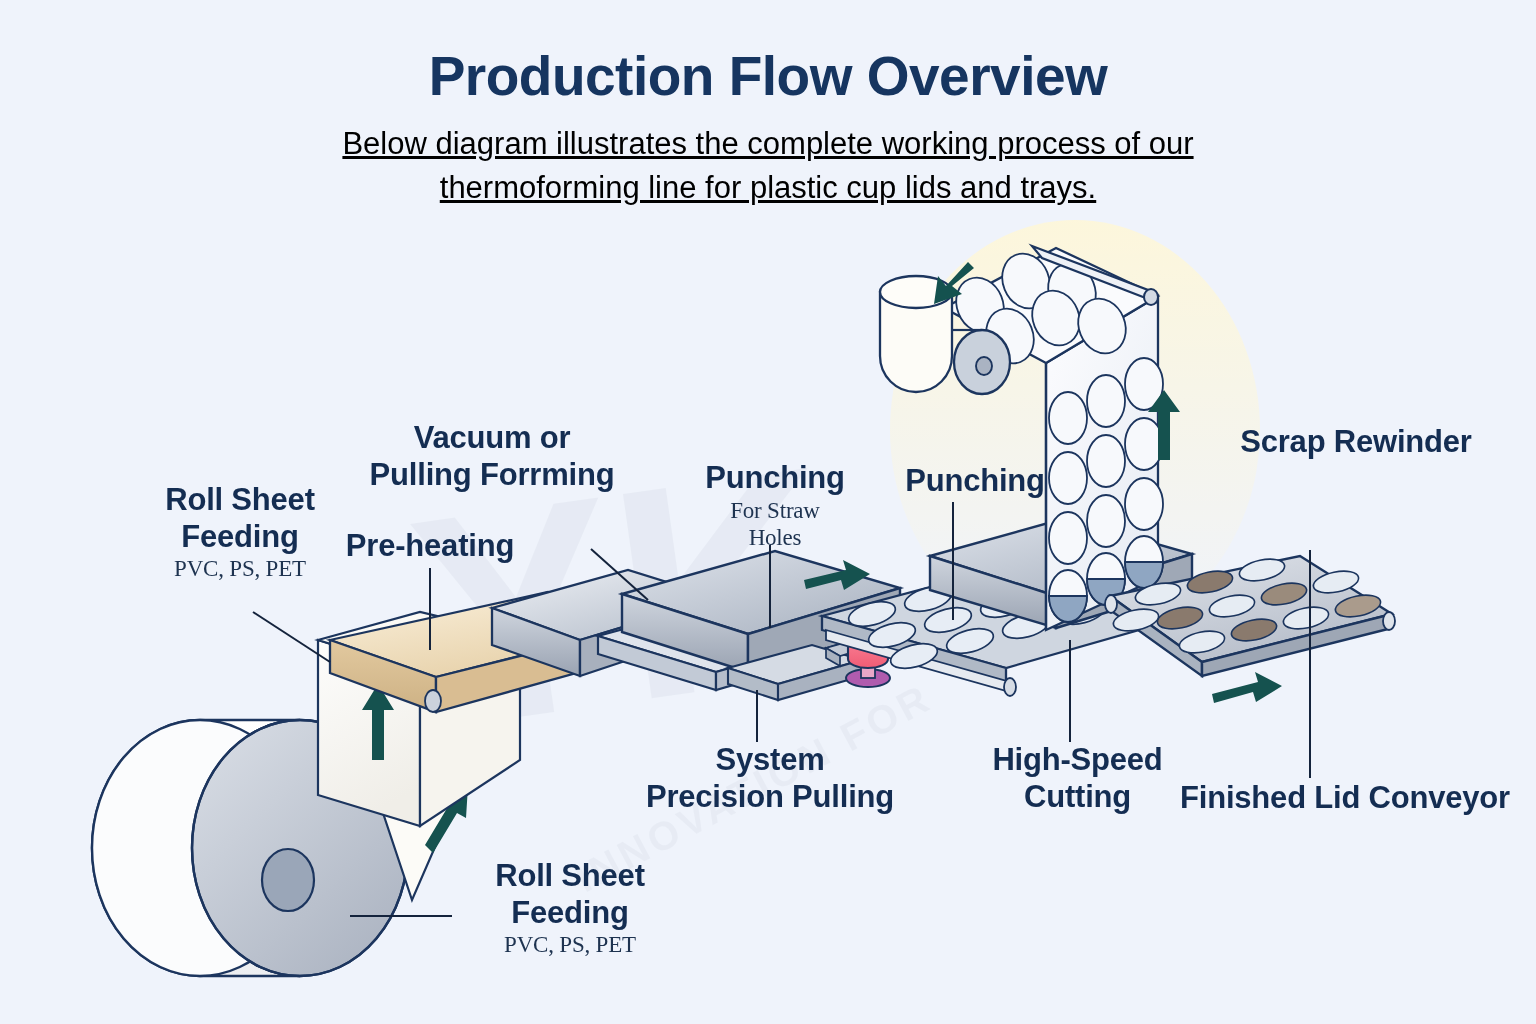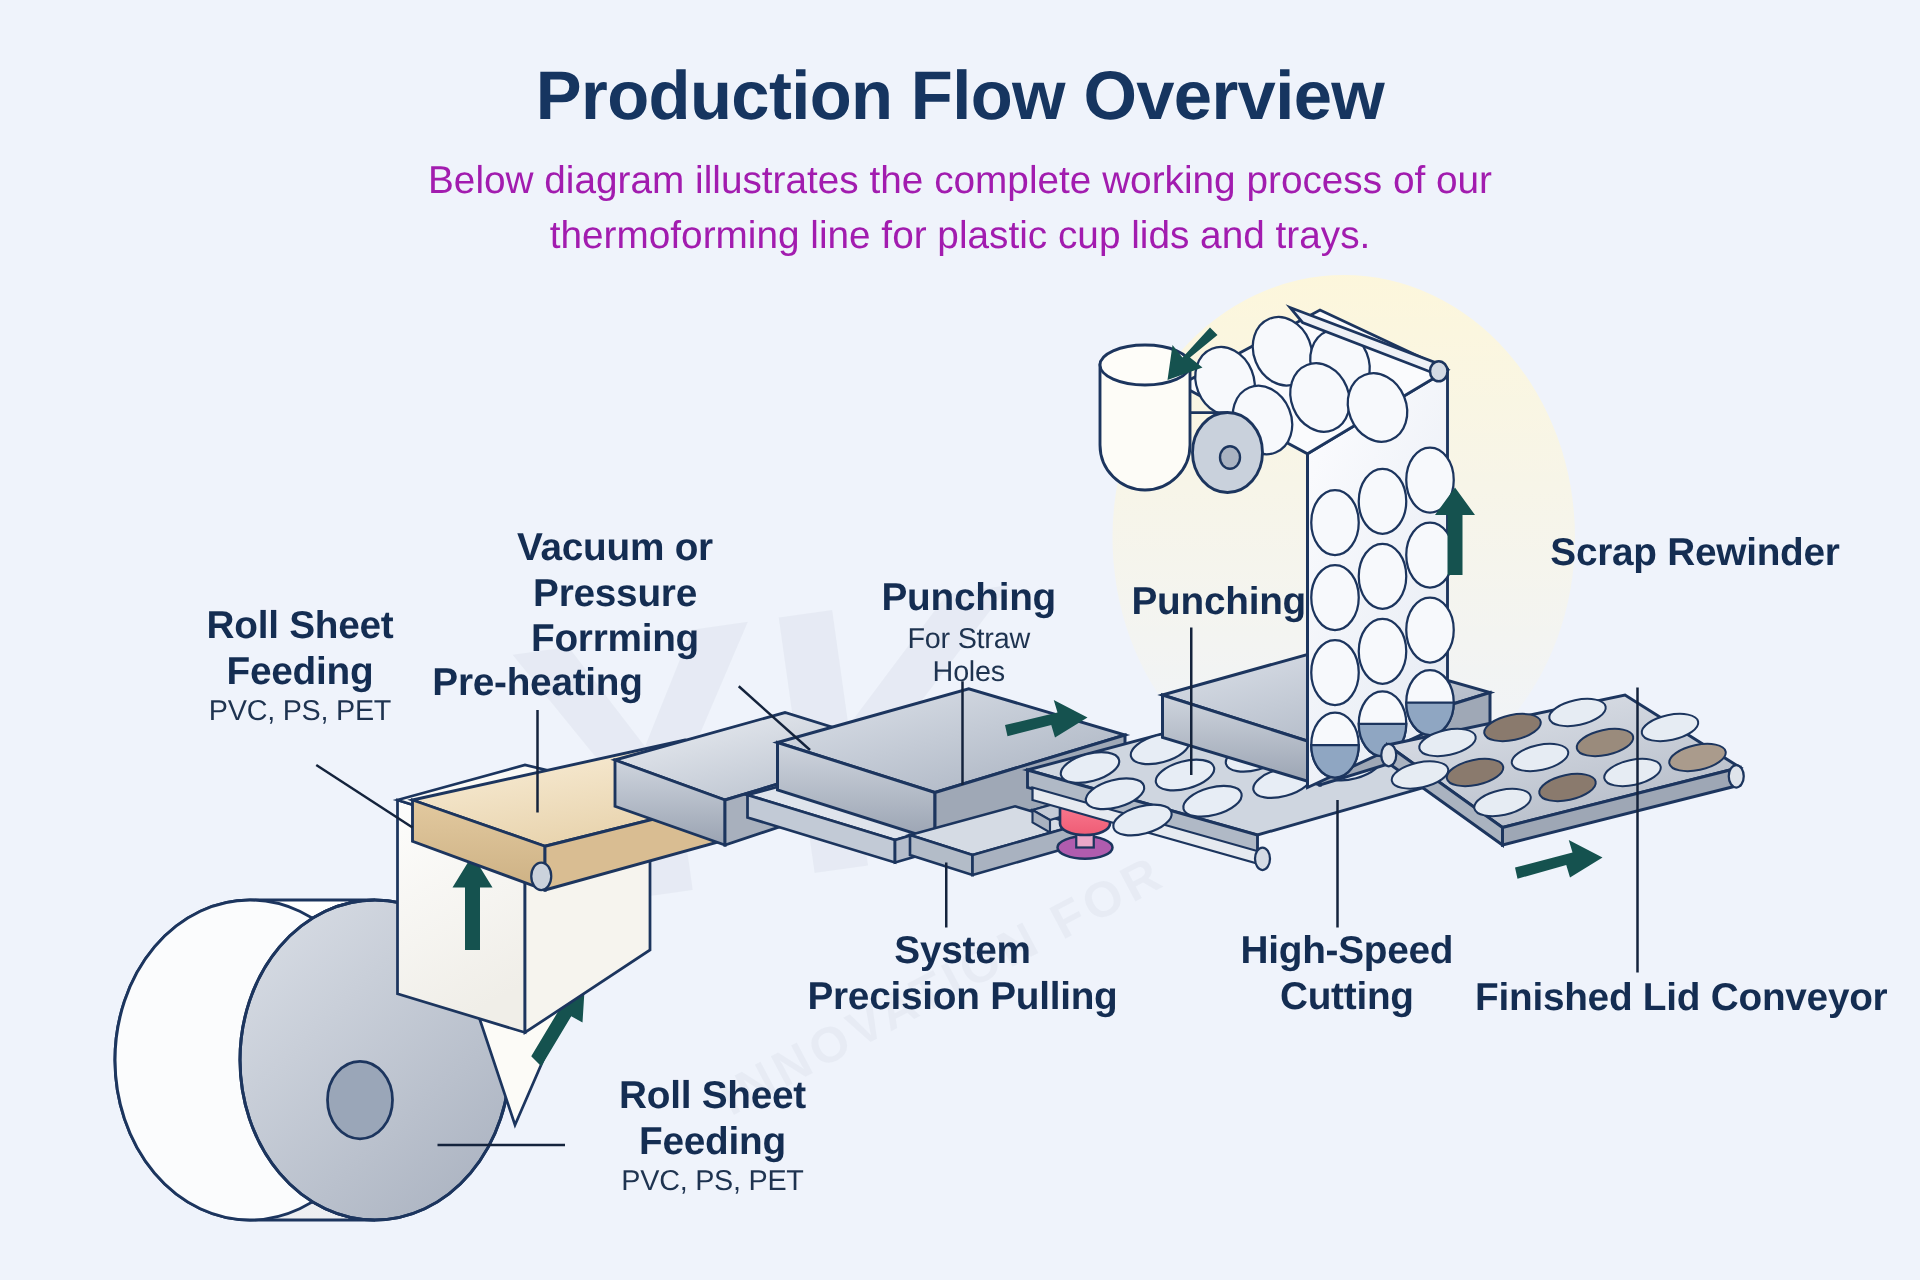--- a/index.html
+++ b/index.html
@@ -12,32 +12,32 @@
   }
   #stage{position:relative;width:1536px;height:852px;}
 
   
   .hdr{position:absolute;left:0;top:0;width:1536px;text-align:center;}
   .title{
     font-size:55px;font-weight:bold;letter-spacing:-0.5px;
     color:#163560;margin-top:48px;line-height:1.05;
   }
   .subtitle{
-    font-size:31px;font-weight:normal;color:#a21caf;
+    font-size:31px;font-weight:normal;color:#000000;
     line-height:1.42;margin-top:16px;
-    width:1120px;margin-left:auto;margin-right:auto;
+    width:1120px;margin-left:auto;margin-right:auto;text-decoration:underline;
   }
 
   
   #art{position:absolute;left:0;top:0;width:1536px;height:1024px;}
 
   
   .lbl{position:absolute;text-align:center;line-height:1.18;}
   .lbl .b{font-weight:bold;font-size:31px;color:#142d52;display:block;letter-spacing:-0.2px;}
-  .lbl .s{font-weight:normal;font-size:23px;color:#1e3350;display:block;letter-spacing:-0.2px;}
+  .lbl .s{font-weight:normal;font-size:23px;color:#1e3350;display:block;letter-spacing:-0.2px;font-family:Liberation Serif, serif;}
 
   #lbl-rollsheet-top{left:140px;top:482px;width:200px;}
   #lbl-preheating{left:330px;top:528px;width:200px;}
   #lbl-vacuum{left:362px;top:420px;width:260px;}
   #lbl-punch-straw{left:685px;top:460px;width:180px;}
   #lbl-punch-2{left:885px;top:463px;width:180px;}
   #lbl-scrap{left:1231px;top:424px;width:250px;}
   #lbl-precision{left:640px;top:742px;width:260px;}
   #lbl-highspeed{left:975px;top:742px;width:205px;}
   #lbl-conveyor{left:1180px;top:780px;width:330px;}
@@ -329,21 +329,21 @@
     <span class="b">Feeding</span>
     <span class="s">PVC, PS, PET</span>
   </div>
 
   <div class="lbl" id="lbl-preheating">
     <span class="b">Pre-heating</span>
   </div>
 
   <div class="lbl" id="lbl-vacuum">
     <span class="b">Vacuum or</span>
-    <span class="b">Pressure Forrming</span>
+    <span class="b">Pulling Forrming</span>
   </div>
 
   <div class="lbl" id="lbl-punch-straw">
     <span class="b">Punching</span>
     <span class="s">For Straw</span>
     <span class="s">Holes</span>
   </div>
 
   <div class="lbl" id="lbl-punch-2">
     <span class="b">Punching</span>

